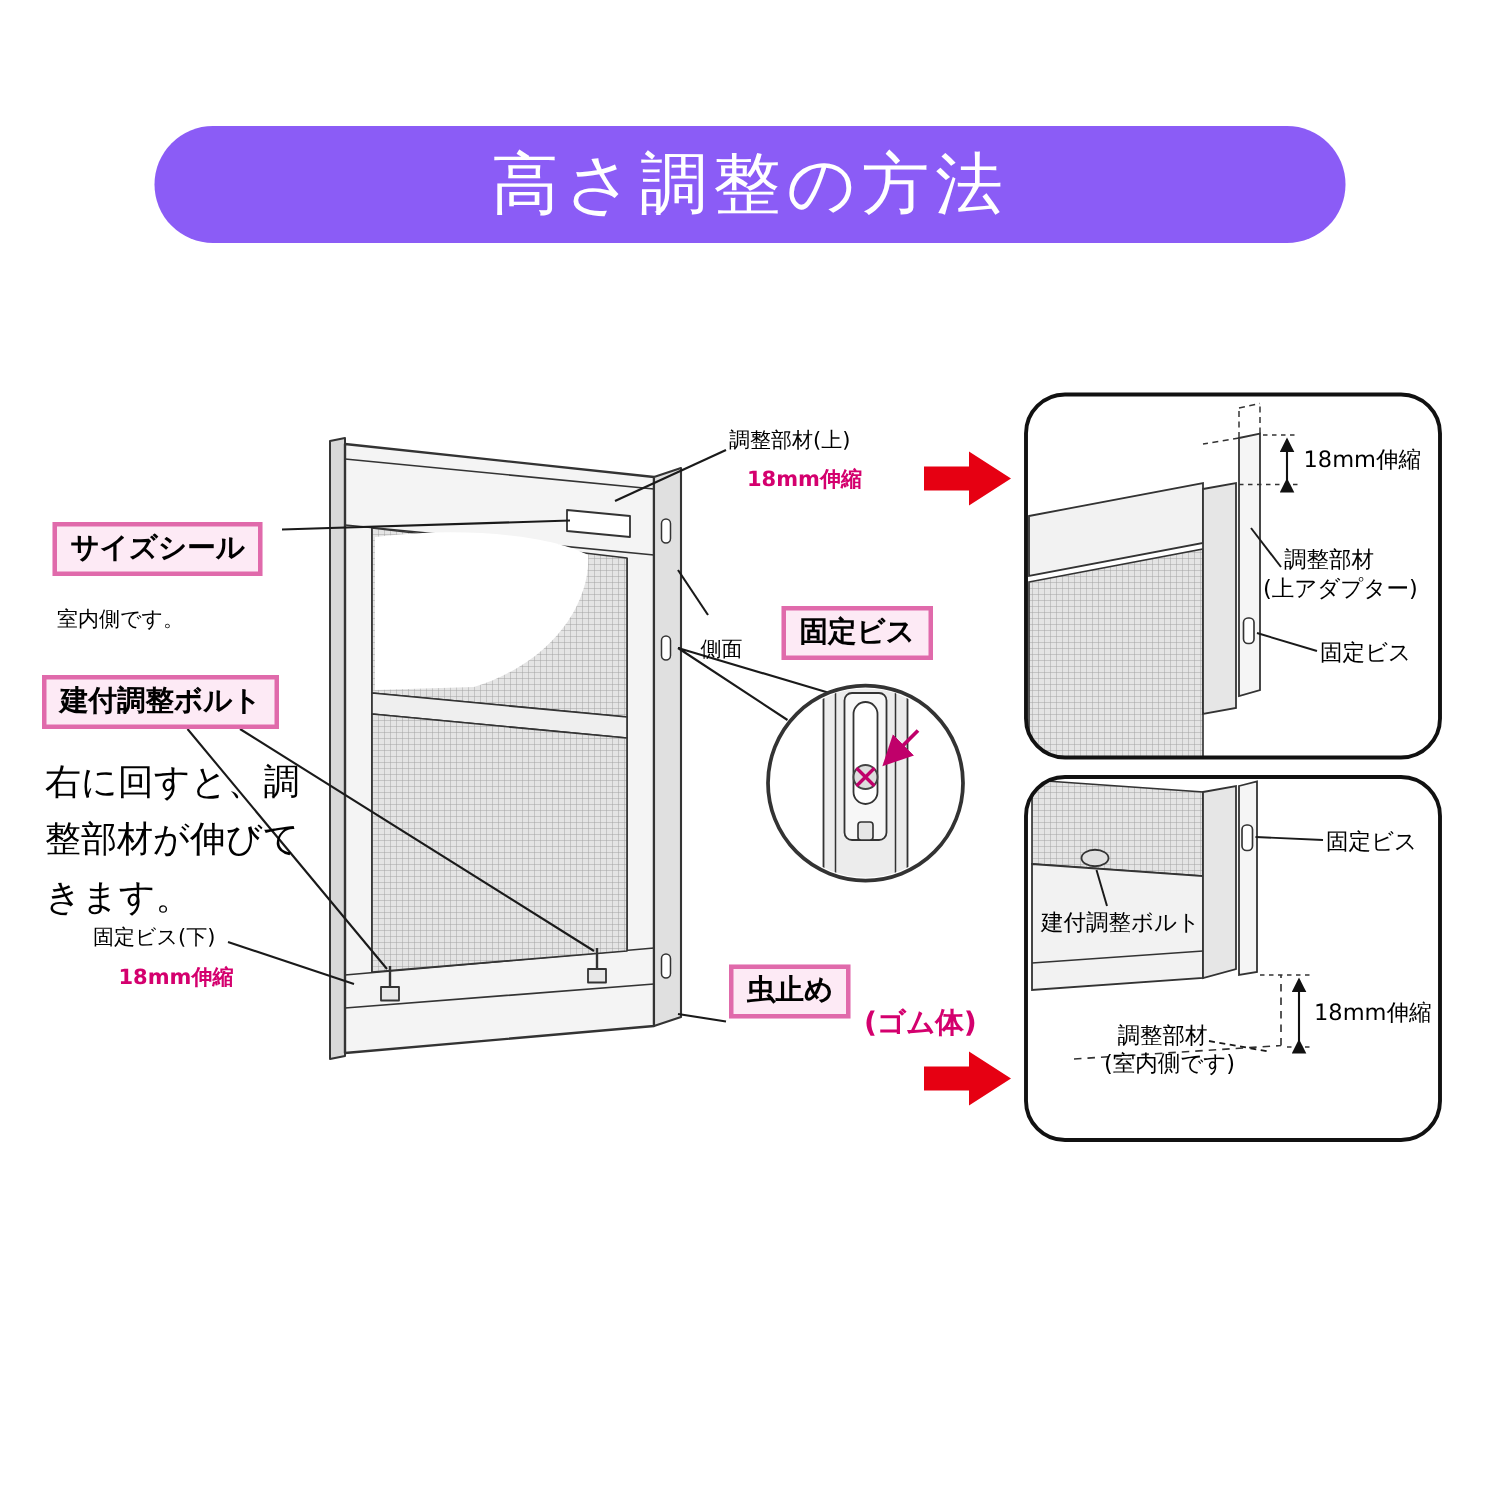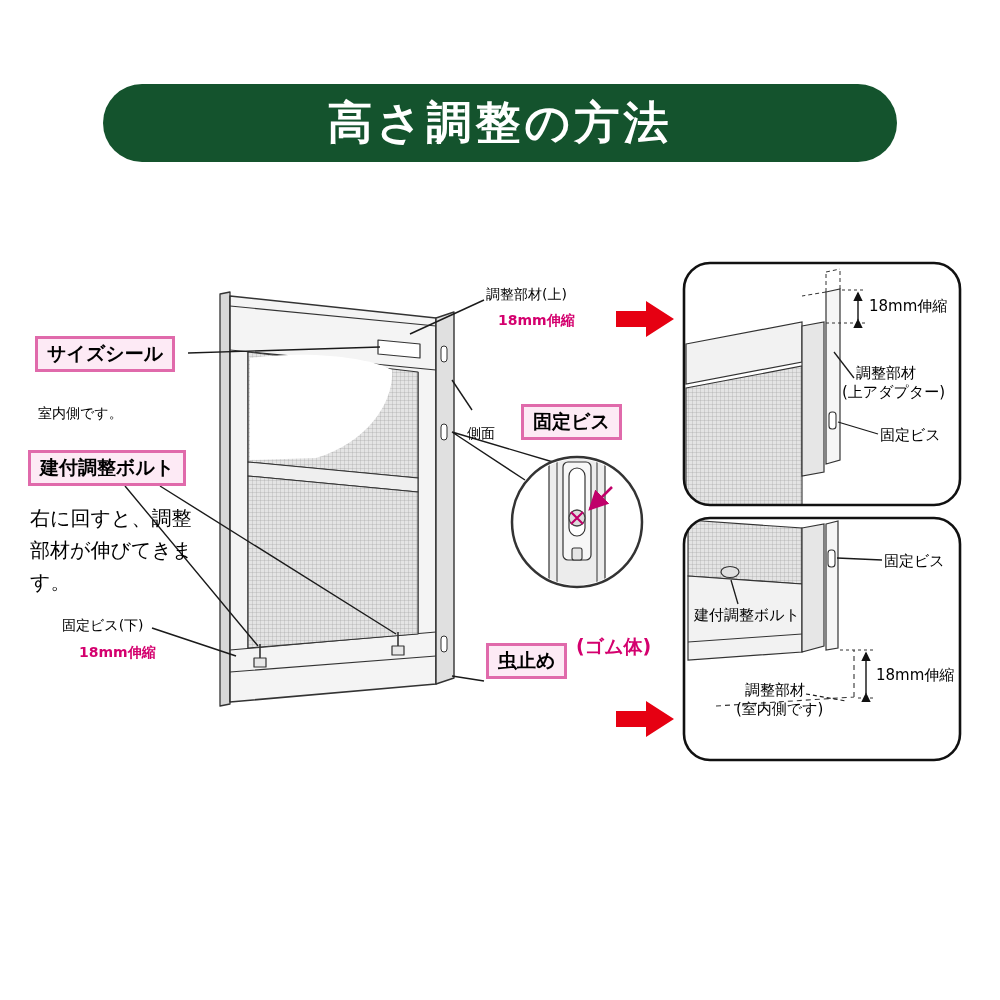--- a/index.html
+++ b/index.html
@@ -6,33 +6,33 @@
   html,body { width:1000px; height:1000px; }
   body {
     position:relative;
     background:#ffffff;
     font-family:"DejaVu Sans","Liberation Sans",sans-serif;
     overflow:hidden;
   }
   .abs { position:absolute; }
   .banner {
     left:103px; top:84px; width:794px; height:78px;
-    background:#14532d; border-radius:40px;
+    background:#8b5cf6; border-radius:40px;
     display:flex; align-items:center; justify-content:center;
-    color:#ffffff; font-size:45px; font-weight:bold; letter-spacing:4px;
+    color:#ffffff; font-size:45px; font-weight:normal; letter-spacing:4px;
   }
   .pinkbox {
     border:3px solid #e06aab; background:#fdeaf5;
     font-weight:bold; font-size:19px; color:#000;
     padding:3px 9px; white-space:nowrap; line-height:1.25;
   }
   .lbl { font-size:14px; color:#000; white-space:nowrap; line-height:1.3; }
   .magenta { color:#d4006e; font-weight:bold; }
   .small { font-size:15px; }
-  .note { font-size:20px; width:172px; line-height:1.6; white-space:normal; }
+  .note { font-size:24px; width:172px; line-height:1.6; white-space:normal; }
   svg.scene { position:absolute; left:0; top:0; }
 </style>
 </head>
 <body>
 
 <svg class="scene" width="1000" height="1000" viewBox="0 0 1000 1000">
   <defs>
     <pattern id="mesh" width="4" height="4" patternUnits="userSpaceOnUse">
       <rect width="4" height="4" fill="#e4e4e4"></rect>
       <path d="M0 0 H4 M0 0 V4" stroke="#9e9e9e" stroke-width="0.6"></path>
@@ -157,37 +157,37 @@
       <path d="M806,694 L846,701" stroke="#1a1a1a" stroke-width="1.2" stroke-dasharray="4 3" fill="none"></path>
     </g>
     <rect x="684" y="518" width="276" height="242" rx="26" fill="none" stroke="#111" stroke-width="2.6"></rect>
   </g>
 </svg>
 
 <div class="abs banner">
   <span>高さ調整の方法</span>
 </div>
 
-<div class="abs pinkbox" style="left:35px;top:336px">サイズシール</div>
+<div class="abs pinkbox" style="left:35px;top:348px">サイズシール</div>
 <div class="abs lbl" style="left:38px;top:404px">室内側です。</div>
 
 <div class="abs pinkbox" style="left:28px;top:450px">建付調整ボルト</div>
 <div class="abs lbl note" style="left:30px;top:502px">右に回すと、調整部材が伸びてきます。</div>
 
 <div class="abs lbl" style="left:62px;top:616px">固定ビス(下)</div>
 <div class="abs lbl magenta" style="left:79px;top:643px">18mm伸縮</div>
 
 <div class="abs lbl" style="left:486px;top:285px">調整部材(上)</div>
 <div class="abs lbl magenta" style="left:498px;top:311px">18mm伸縮</div>
 
 <div class="abs lbl" style="left:467px;top:424px">側面</div>
 <div class="abs pinkbox" style="left:521px;top:404px">固定ビス</div>
 
 <div class="abs pinkbox" style="left:486px;top:643px">虫止め</div>
-<div class="abs lbl magenta" style="left:576px;top:634px;font-size:19px">(ゴム体)</div>
+<div class="abs lbl magenta" style="left:576px;top:670px;font-size:19px">(ゴム体)</div>
 
 <div class="abs lbl small" style="left:869px;top:297px">18mm伸縮</div>
 <div class="abs lbl small" style="left:856px;top:364px">調整部材</div>
 <div class="abs lbl small" style="left:842px;top:383px">(上アダプター)</div>
 <div class="abs lbl small" style="left:880px;top:426px">固定ビス</div>
 
 <div class="abs lbl small" style="left:884px;top:552px">固定ビス</div>
 <div class="abs lbl small" style="left:694px;top:606px">建付調整ボルト</div>
 <div class="abs lbl small" style="left:745px;top:681px">調整部材</div>
 <div class="abs lbl small" style="left:736px;top:700px">(室内側です)</div>

